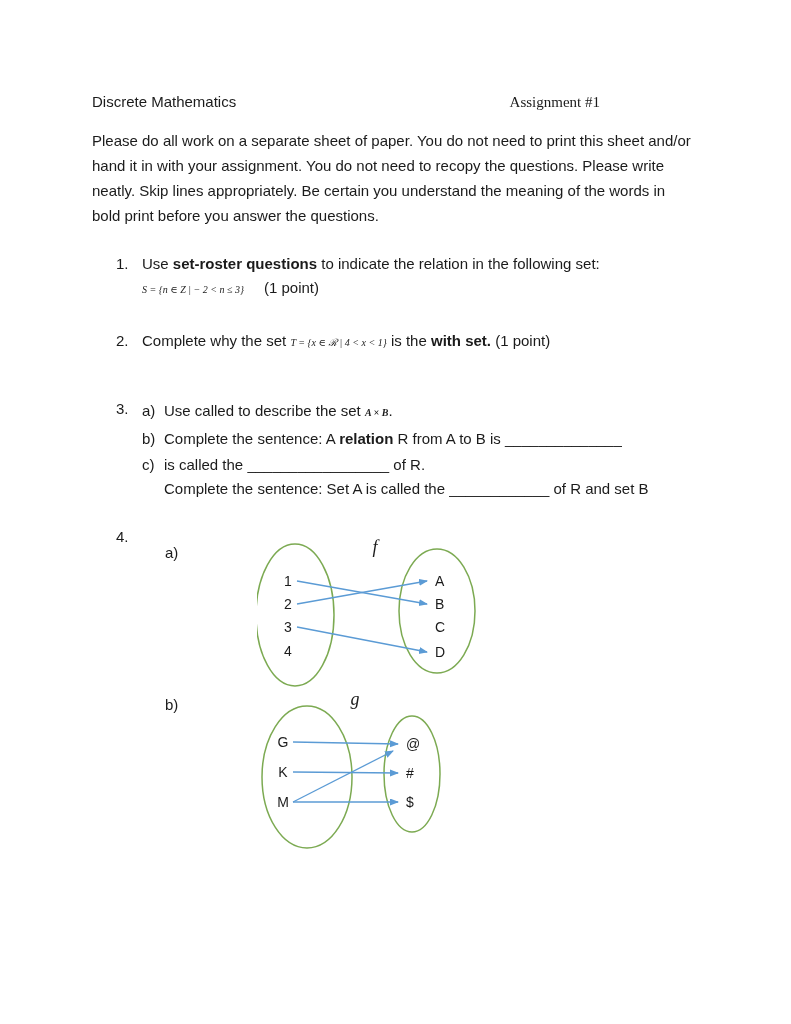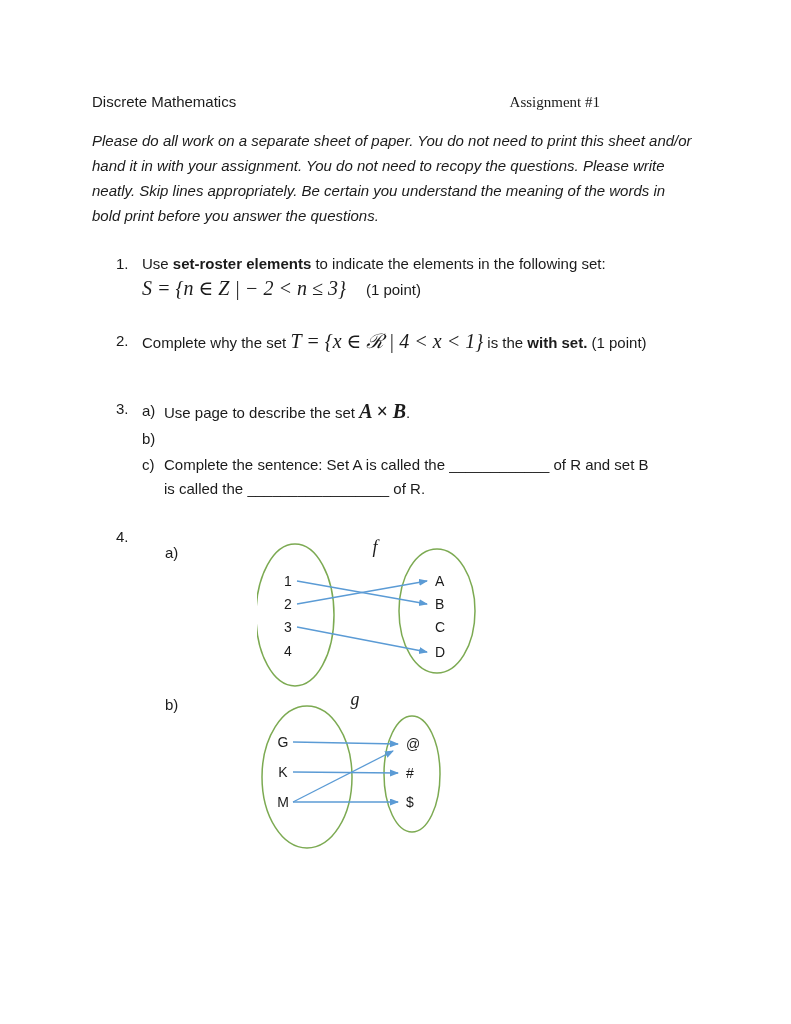--- a/index.html
+++ b/index.html
@@ -26,21 +26,20 @@
   .header {
     display: flex;
     margin-bottom: 14px;
   }
   .h-right {
     margin-left: auto;
     margin-right: 99px;
     font-family: Liberation Serif, serif;
   }
   .intro {
-    font-style: italic;
     width: 600px;
     margin: 0 16px 24px 0;
     line-height: 25px;
   }
   .q {
     display: flex;
     align-items: flex-start;
   }
   .q .qnum {
     flex: none;
@@ -55,21 +54,21 @@
   .sub {
     display: flex;
     align-items: flex-start;
     margin-top: 2px;
   }
   .sub .slet { flex: none; width: 22px; }
   .sbody { flex: 1; min-width: 0; }
   .math {
     font-family: "Liberation Serif", "DejaVu Serif", serif;
     font-style: italic;
-    font-size: 20px;
+    font-size: 10px;
   }
   .math.bold { font-weight: bold; }
   .pts { margin-left: 20px; }
   .diagram-row {
     display: flex;
     align-items: flex-start;
     margin-left: 23px;
   }
   .diagram-row.first { margin-top: 14px; }
   .diagram-row .dlabel {
@@ -90,52 +89,53 @@
   <div class="header">
     <span class="h-left">Discrete Mathematics</span>
     <span class="h-right">Assignment #1</span>
   </div>
 
   <p class="intro">Please do all work on a separate sheet of paper. You do not need to print this sheet and/or hand it in with your assignment. You do not need to recopy the questions.  Please write neatly.  Skip lines appropriately. Be certain you understand the meaning of the words in bold print before you answer the questions.</p>
 
   <div class="q q1">
     <span class="qnum">1.</span>
     <div class="qbody">
-      <div class="qline"><span>Use </span><b>set-roster elements</b><span> to indicate the elements in the following set:</span></div>
+      <div class="qline"><span>Use </span><b>set-roster questions</b><span> to indicate the relation in the following set:</span></div>
       <div class="qline"><span class="math">S = {n ∈ Z | − 2 &lt; n ≤ 3}</span><span class="pts">(1 point)</span></div>
     </div>
   </div>
 
   <div class="q q2">
     <span class="qnum">2.</span>
     <div class="qbody">
       <div class="qline"><span>Complete why the set </span><span class="math">T = {x ∈ ℛ | 4 &lt; x &lt; 1}</span><span> is the </span><b>with set.</b><span> (1 point)</span></div>
     </div>
   </div>
 
   <div class="q q3">
     <span class="qnum">3.</span>
     <div class="qbody">
 
       <div class="sub">
         <span class="slet">a)</span>
-        <div class="sbody"><span>Use page to describe the set </span><span class="math bold">A × B</span><span>.</span></div>
+        <div class="sbody"><span>Use called to describe the set </span><span class="math bold">A × B</span><span>.</span></div>
       </div>
 
       <div class="sub">
         <span class="slet">b)</span>
         <div class="sbody">
+          <div><span>Complete the sentence:  A </span><b>relation</b><span> R from A to B is ______________</span></div>
         </div>
       </div>
 
       <div class="sub">
         <span class="slet">c)</span>
         <div class="sbody">
+          <div>is called the _________________ of R.</div>
           <div>Complete the sentence:  Set A is called the ____________ of R and set B</div>
-          <div>is called the _________________ of R.</div>
         </div>
       </div>
     </div>
   </div>
 
   <div class="q q4">
     <span class="qnum">4.</span>
     <div class="qbody">
 
       <div class="diagram-row first">

